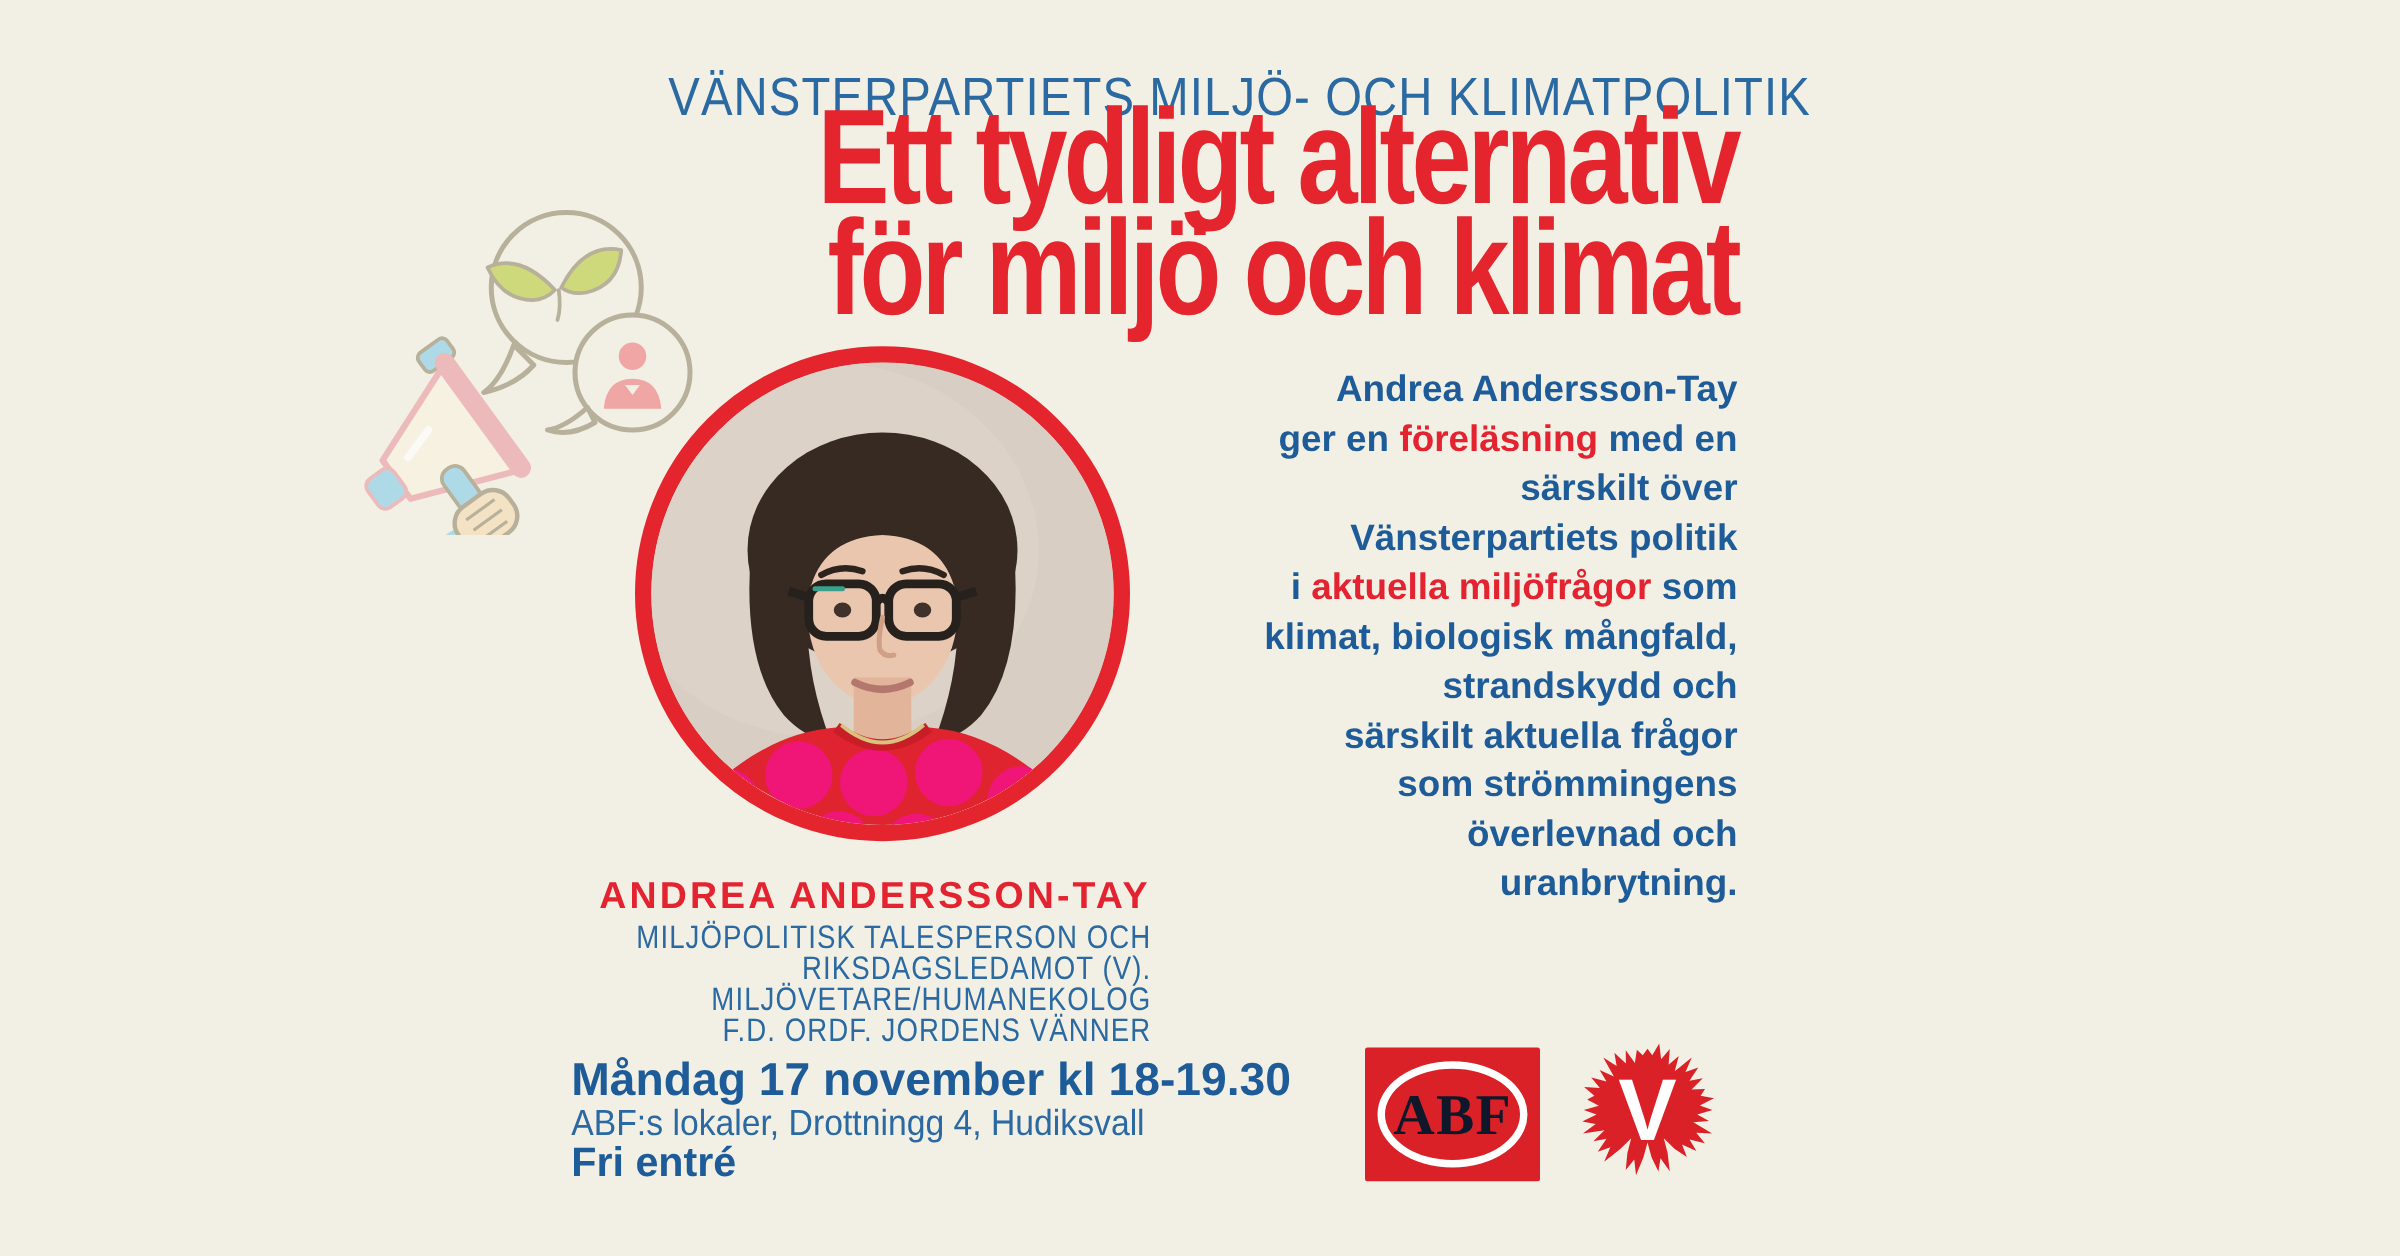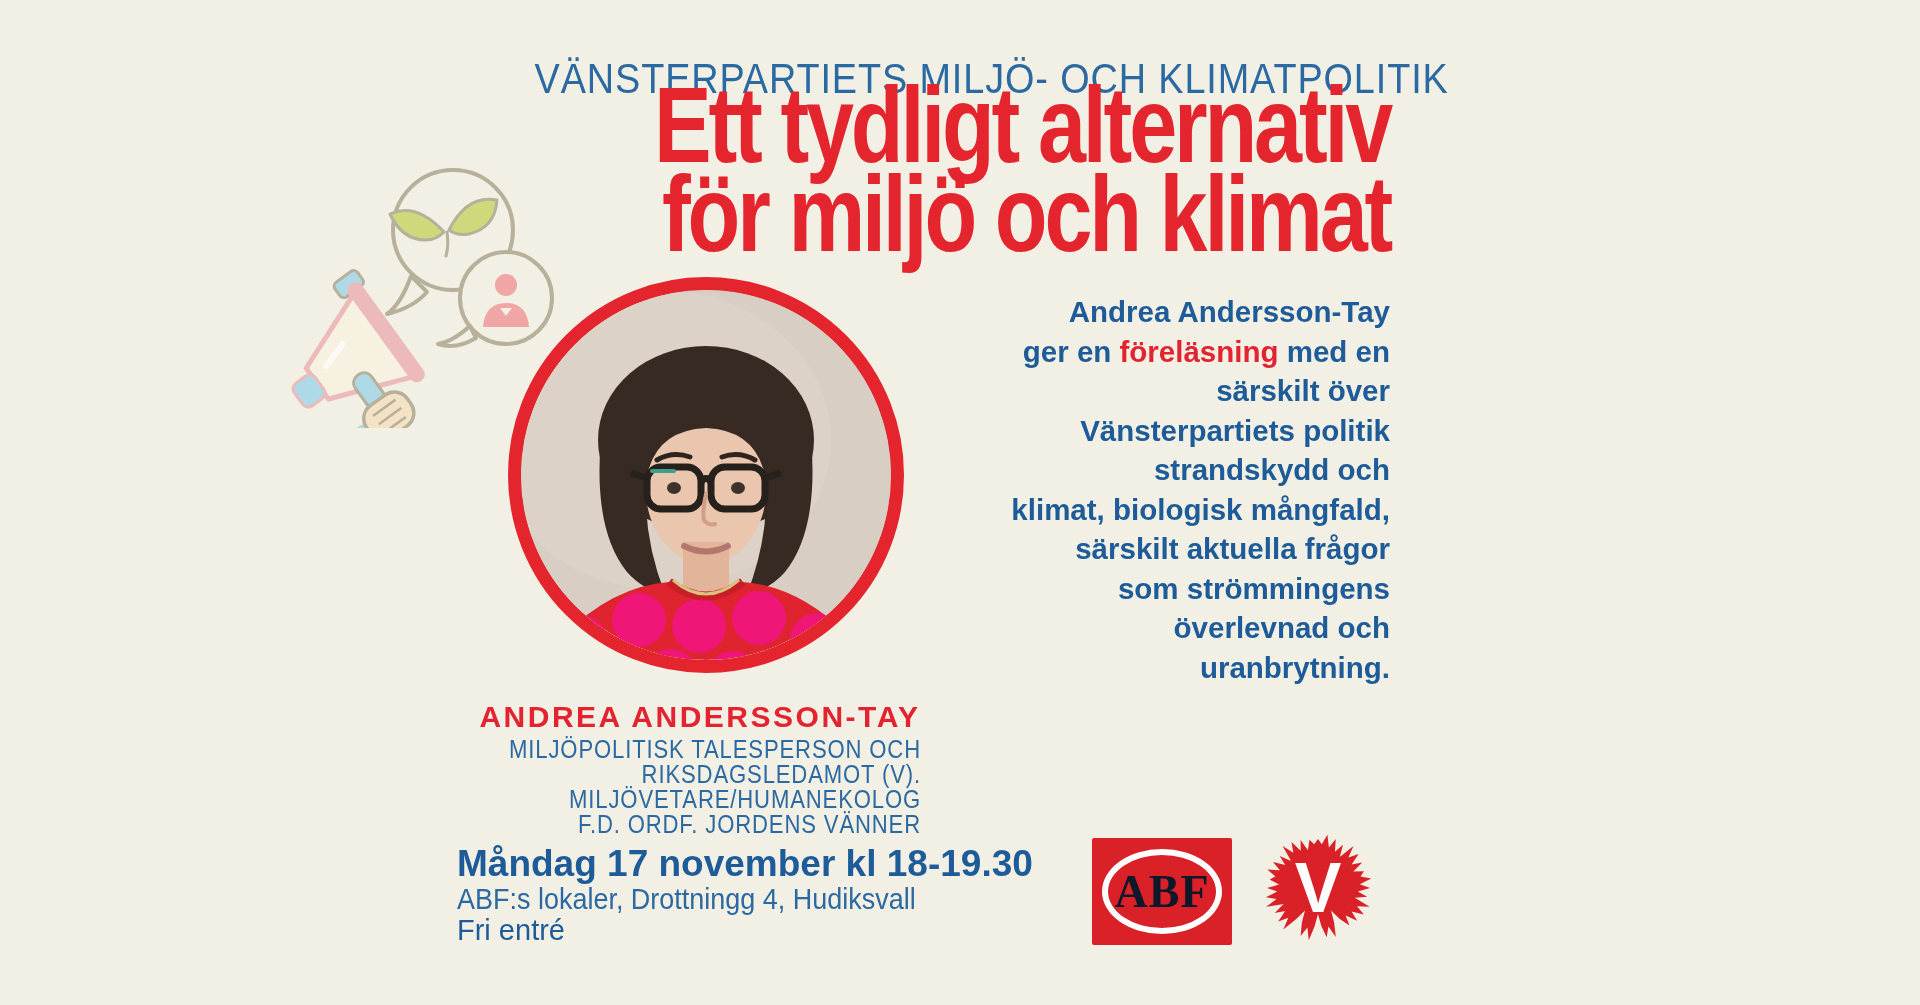--- a/index.html
+++ b/index.html
@@ -55,21 +55,21 @@
     font-size:26px;font-weight:400;letter-spacing:1px;color:var(--light-blue);
   }
   .cred-line{line-height:25px;transform:scaleX(.85);transform-origin:center;white-space:nowrap;}
   
   .event{position:absolute;left:457px;top:846px;color:var(--blue);}
   .event-date{font-size:37px;font-weight:bold;line-height:36px;white-space:nowrap;}
   .event-location{
     font-size:29px;font-weight:400;line-height:30px;color:var(--light-blue);
     transform:scaleX(.93);transform-origin:left center;white-space:nowrap;margin-top:2px;
   }
-  .event-admission{font-size:29px;font-weight:normal;line-height:30px;margin-top:1px;}
+  .event-admission{font-size:33px;font-weight:bold;line-height:30px;margin-top:1px;}
   
   .abf-logo{
     position:absolute;left:1092px;top:838px;width:140px;height:107px;
     background:var(--logo-red);border-radius:2px;
   }
   .abf-oval{
     position:absolute;left:10px;top:11px;width:120px;height:85px;
     box-sizing:border-box;border:6px solid #ffffff;border-radius:50%;
   }
   .abf-text{
@@ -190,22 +190,23 @@
         <path d="M152,290 Q185,318 218,290" stroke="#d9c27e" stroke-width="3" fill="none"></path>
       </g>
     </svg>
   </div>
 
   <div class="description">
       <div><span class="seg-blue">Andrea Andersson-Tay</span></div>
       <div><span class="seg-blue">ger en </span><span class="seg-red">föreläsning</span><span class="seg-blue"> med en</span></div>
       <div><span class="seg-blue">särskilt över</span></div>
       <div><span class="seg-blue">Vänsterpartiets politik</span></div>
+      <div><span class="seg-blue">i </span><span class="seg-red">aktuella miljöfrågor</span><span class="seg-blue"> som</span></div>
+      <div><span class="seg-blue">klimat, biologisk mångfald,</span></div>
       <div><span class="seg-blue">strandskydd och</span></div>
-      <div><span class="seg-blue">klimat, biologisk mångfald,</span></div>
       <div><span class="seg-blue">särskilt aktuella frågor</span></div>
       <div><span class="seg-blue">som strömmingens</span></div>
       <div><span class="seg-blue">överlevnad och</span></div>
       <div><span class="seg-blue">uranbrytning.</span></div>
     </div>
 
   <div class="speaker-name">ANDREA ANDERSSON-TAY</div>
   <div class="credentials">
       <div class="cred-line">MILJÖPOLITISK TALESPERSON OCH</div>
       <div class="cred-line">RIKSDAGSLEDAMOT (V).</div>

